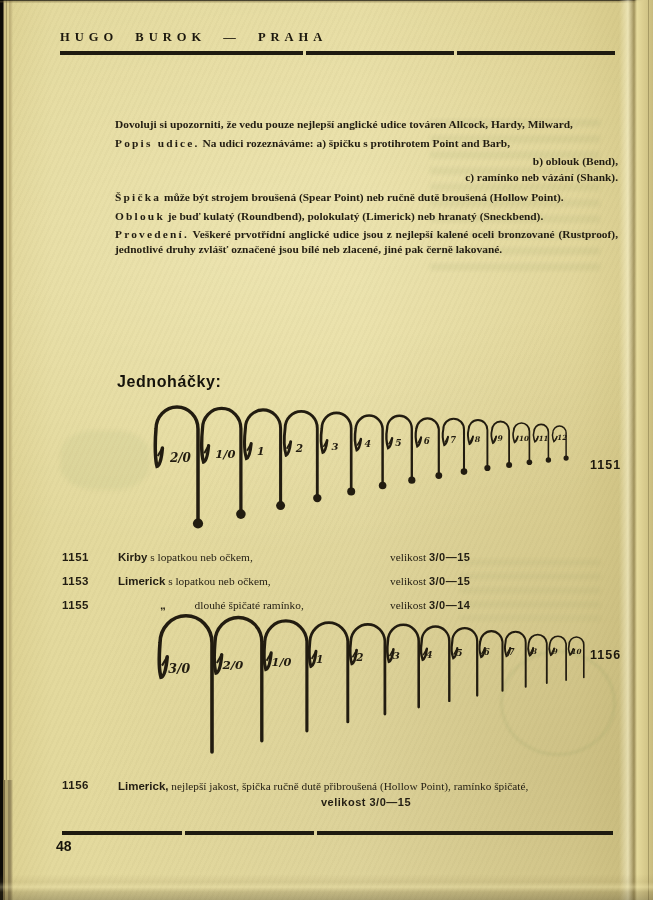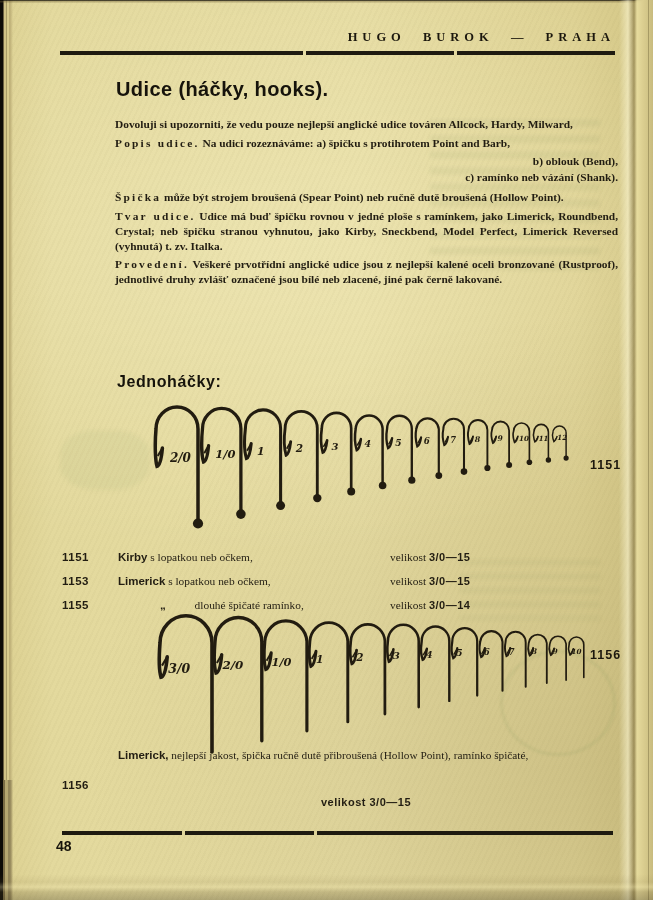--- a/index.html
+++ b/index.html
@@ -27,21 +27,21 @@
     background:linear-gradient(90deg,#0d0b07 0 3px,#7a6c45 3px 5px,#b5a771 5px 8px,#93865a 8px 10px,rgba(0,0,0,0) 13px);}
   
   .ghost{pointer-events:none;filter:blur(2px);}
   .g1{left:430px;top:120px;width:170px;height:150px;background:
       repeating-linear-gradient(180deg, rgba(120,140,85,0.10) 0 6px, rgba(0,0,0,0) 6px 16px);}
   .g2{left:460px;top:560px;width:140px;height:60px;background:
       repeating-linear-gradient(180deg, rgba(120,140,85,0.09) 0 5px, rgba(0,0,0,0) 5px 14px);}
   .g3{left:60px;top:430px;width:90px;height:60px;background:rgba(120,140,85,0.07);border-radius:40%;}
   .ghost-ring{left:500px;top:650px;width:110px;height:100px;border:3px solid rgba(110,135,80,0.10);border-radius:50%;filter:blur(1px);}
   
-  .header-text{left:60px;top:30px;width:555px;text-align:right;
+  .header-text{left:60px;top:30px;width:555px;text-align:left;
     font-weight:bold;font-size:12.5px;letter-spacing:5px;word-spacing:9px;color:#1c180e;}
   .rule{height:4px;background-color:#1e1a10;}
   .header-rule{left:60px;top:51px;width:555px;
     background:linear-gradient(90deg,#1e1a10 0 243px,rgba(0,0,0,0) 243px 246px,#1e1a10 246px 394px,rgba(0,0,0,0) 394px 397px,#1e1a10 397px 100%);}
   .bottom-rule{left:62px;top:831px;width:551px;
     background:linear-gradient(90deg,#1e1a10 0 120px,rgba(0,0,0,0) 120px 123px,#1e1a10 123px 252px,rgba(0,0,0,0) 252px 255px,#1e1a10 255px 100%);}
   
   .page-title{left:116px;top:78px;font-family:"Liberation Sans",sans-serif;
     font-weight:bold;font-size:20px;letter-spacing:0.4px;color:#16130b;}
   .textcol{left:115px;top:117px;width:503px;font-size:11.4px;line-height:15px;text-align:justify;font-weight:bold;}
@@ -57,46 +57,45 @@
   
   .trow{left:0;width:653px;height:17px;font-size:11.4px;}
   .tno{position:absolute;left:62px;font-family:"Liberation Sans",sans-serif;font-weight:bold;font-size:11.5px;letter-spacing:0.5px;}
   .tmain{position:absolute;left:118px;}
   .tname{font-family:"Liberation Sans",sans-serif;font-weight:bold;font-size:11.5px;margin-top:44px;}
   .ditto .tname{margin-left:42px;}
   .ditto .tdesc{margin-left:26px;}
   .tsize{position:absolute;left:390px;}
   .sizeval{font-family:"Liberation Sans",sans-serif;font-weight:bold;font-size:11px;letter-spacing:0.5px;}
   
-  .item-text{left:118px;top:748px;width:496px;text-align:justify;font-size:11.3px;line-height:15px;}
+  .item-text{left:118px;top:779px;width:496px;text-align:justify;font-size:11.3px;line-height:15px;}
   .item-sizeline{left:118px;top:796px;width:496px;text-align:center;font-size:11.3px;}
   .page-number{left:56px;top:838px;font-family:"Liberation Sans",sans-serif;font-weight:bold;font-size:14px;color:#16130b;}
 </style>
 </head>
 <body>
 
 <div id="scan">
 
   <div class="abs ghost g1"></div>
   <div class="abs ghost g2"></div>
   <div class="abs ghost g3"></div>
   <div class="abs ghost-ring"></div>
 
   <div class="abs header-text">HUGO BUROK — PRAHA</div>
   <div class="abs rule header-rule"></div>
 
-  <div class="abs page-title">Udice (háčky, hooks).</div>
 
   <div class="abs textcol">
     <p class="para"><span>Dovoluji si upozorniti, že vedu pouze nejlepší anglické udice továren Allcock, Hardy, Milward,</span></p>
     <p class="para"><span class="lead">Popis udice.</span> <span>Na udici rozeznáváme: a) špičku s protihrotem Point and Barb,</span></p>
     <div class="subline">b) oblouk (Bend),</div>
     <div class="subline gap-after">c) ramínko neb vázání (Shank).</div>
     <p class="para"><span class="lead">Špička</span> <span>může být strojem broušená (Spear Point) neb ručně dutě broušená (Hollow Point).</span></p>
-    <p class="para"><span class="lead">Tvar udice.</span> <span>Udice má buď špičku rovnou v jedné ploše s ramínkem, jako Limerick, Roundbend, Crystal; neb špičku stranou vyhnutou, jako Kirby, Sneckbend, Model Perfect, Limerick Reversed (vyhnutá) t. zv. Italka.</span></p>
+    <p class="para"><span class="lead">Oblouk</span> <span>je buď kulatý (Roundbend), polokulatý (Limerick) neb hranatý (Sneckbend).</span></p>
     <p class="para"><span class="lead">Provedení.</span> <span>Veškeré prvotřídní anglické udice jsou z nejlepší kalené oceli bronzované (Rustproof), jednotlivé druhy zvlášť označené jsou bílé neb zlacené, jiné pak černě lakované.</span></p>
   </div>
 
   <div class="abs section-heading">Jednoháčky:</div>
 
   <svg class="abs fig-svg" style="left:150px;top:400px;" width="465" height="135">
       <path d="M 48.0 121.0 L 48.0 29.0 A 21.0 22.1 0 0 0 6.0 29.0 C 4.5 45.8 5.5 61.3 7.0 66.3 Q 10.9 65.3 12.4 48.0" fill="none" stroke="#221c10" stroke-width="3.50" stroke-linecap="round"></path>
       <path d="M 12.4 48.0 L 7.8 56.0" fill="none" stroke="#221c10" stroke-width="2.10"></path>
       <circle cx="48.0" cy="123.5" r="5.1" fill="#221c10"></circle>
       <text x="19.9" y="61.7" font-size="12.0" font-style="italic" font-weight="bold" font-family="&quot;DejaVu Serif&quot;,serif" fill="#221c10">2/0</text>

